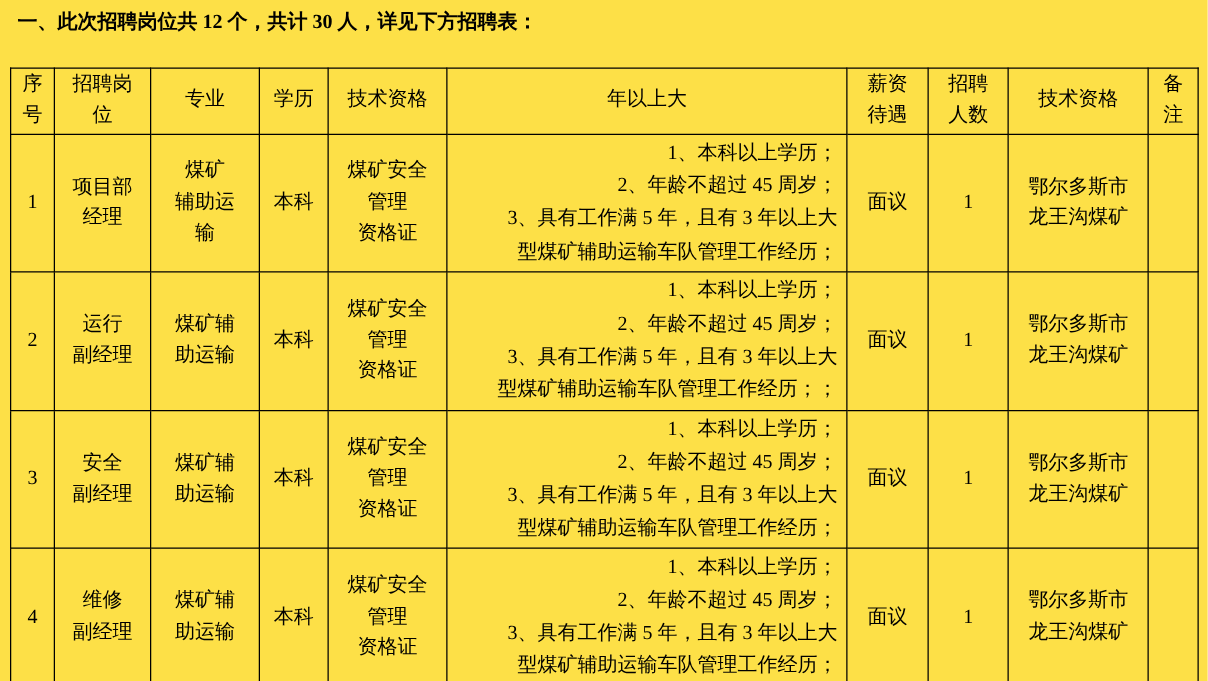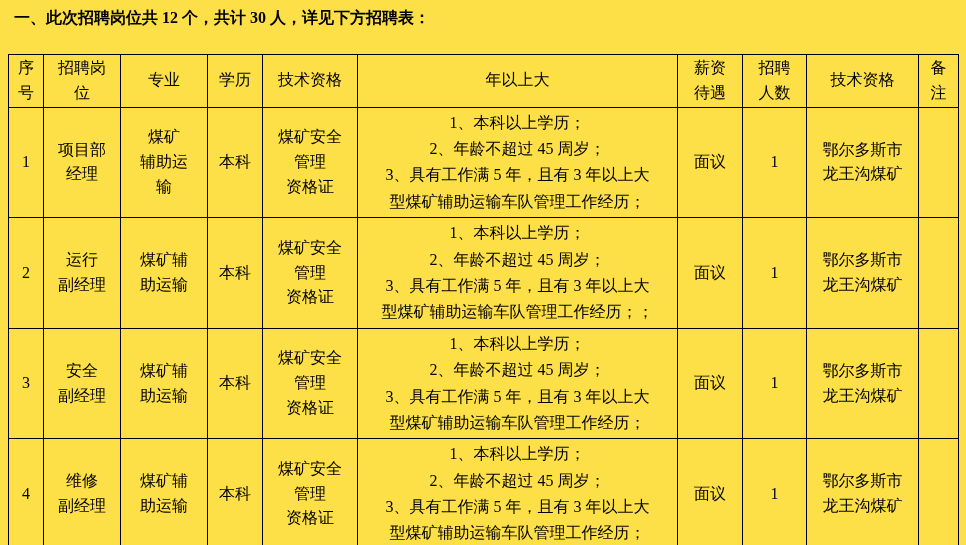--- a/index.html
+++ b/index.html
@@ -41,21 +41,21 @@
     vertical-align: middle;
     padding: 1px 2px;
     line-height: 1.55;
     white-space: pre-line;
     overflow: hidden;
     box-sizing: border-box;
   }
   table.recruit thead tr { height: 48px; }
   table.recruit tbody tr { height: 108px; }
   table.recruit td.req {
-    text-align: center;
+    text-align: right;
     padding: 2px 7px;
     line-height: 1.65;
     vertical-align: middle;
   }
   
   col.c-index    { width: 35px; }
   col.c-position { width: 77px; }
   col.c-major    { width: 87px; }
   col.c-edu      { width: 55px; }
   col.c-cert     { width: 95px; }

